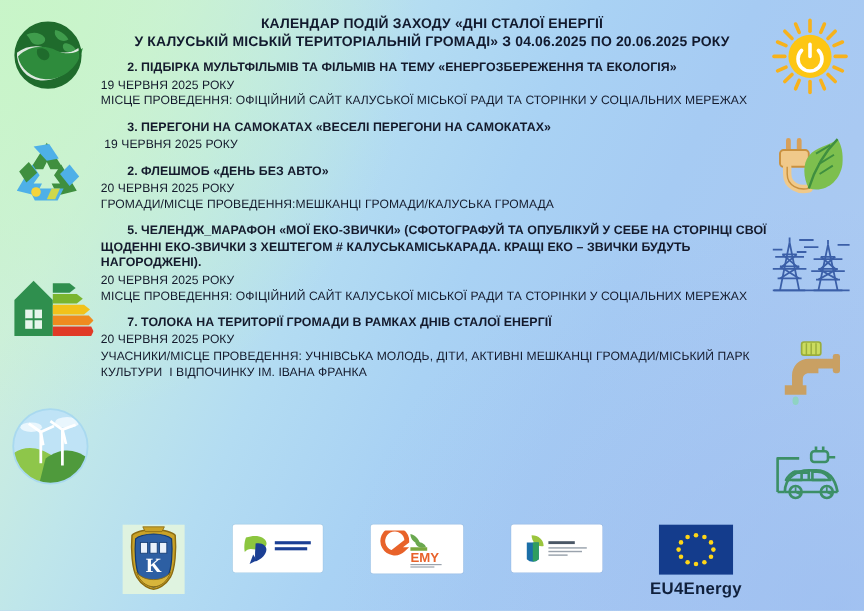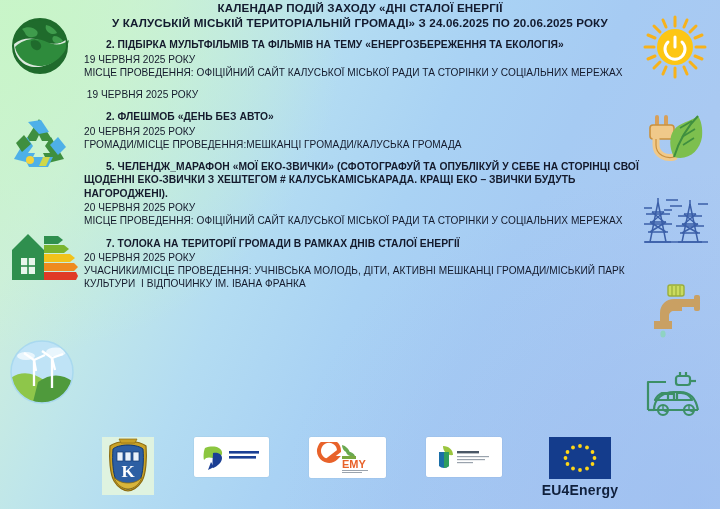--- a/index.html
+++ b/index.html
@@ -32,21 +32,21 @@
     content:"";position:absolute;right:-80px;bottom:-80px;width:520px;height:420px;
     background:radial-gradient(ellipse at 80% 80%, rgba(150,185,240,.55) 0%, rgba(150,185,240,0) 70%);
     pointer-events:none;
   }
 
   .content{position:relative;z-index:5;}
 
   
   .title{
     text-align:center;
-    padding:1px 70px 0 70px;
+    padding:13px 70px 0 70px;
     color:#121a2e;
     font-weight:bold;
     font-size:11.6px;
     line-height:14.6px;
     letter-spacing:.15px;
   }
   .title .ln{display:block;white-space:nowrap;}
 
   
   .events{
@@ -277,33 +277,34 @@
         <line x1="47" y1="36" x2="47" y2="40"></line>
         <line x1="47" y1="40" x2="51" y2="42"></line>
       </g>
     </svg>
   </div>
 
   <div class="content">
 
     <div class="title">
       <span class="ln">КАЛЕНДАР ПОДІЙ ЗАХОДУ «ДНІ СТАЛОЇ ЕНЕРГІЇ</span>
-      <span class="ln">У КАЛУСЬКІЙ МІСЬКІЙ ТЕРИТОРІАЛЬНІЙ ГРОМАДІ» З 24.06.2025 ПО 20.06.2025 РОКУ</span>
+      <span class="ln">У КАЛУСЬКІЙ МІСЬКІЙ ТЕРИТОРІАЛЬНІЙ ГРОМАДІ» З 04.06.2025 ПО 20.06.2025 РОКУ</span>
     </div>
 
     <div class="events">
 
 
       <div class="event">
         <div class="ev-head">2.  ПІДБІРКА МУЛЬТФІЛЬМІВ ТА ФІЛЬМІВ НА ТЕМУ  «ЕНЕРГОЗБЕРЕЖЕННЯ ТА ЕКОЛОГІЯ»</div>
         <div class="ev-line">19 ЧЕРВНЯ 2025 РОКУ</div>
         <div class="ev-line">МІСЦЕ ПРОВЕДЕННЯ: ОФІЦІЙНИЙ САЙТ КАЛУСЬКОЇ МІСЬКОЇ РАДИ ТА СТОРІНКИ У СОЦІАЛЬНИХ МЕРЕЖАХ</div>
       </div>
 
       <div class="event">
+        <div class="ev-head">3. ПЕРЕГОНИ НА САМОКАТАХ «ВЕСЕЛІ ПЕРЕГОНИ НА САМОКАТАХ»</div>
         <div class="ev-line"> 19 ЧЕРВНЯ 2025 РОКУ</div>
       </div>
 
       <div class="event">
         <div class="ev-head">2. ФЛЕШМОБ «ДЕНЬ БЕЗ АВТО»</div>
         <div class="ev-line">20 ЧЕРВНЯ 2025 РОКУ</div>
         <div class="ev-line">ГРОМАДИ/МІСЦЕ ПРОВЕДЕННЯ:МЕШКАНЦІ ГРОМАДИ/КАЛУСЬКА ГРОМАДА</div>
       </div>
 
       <div class="event">

